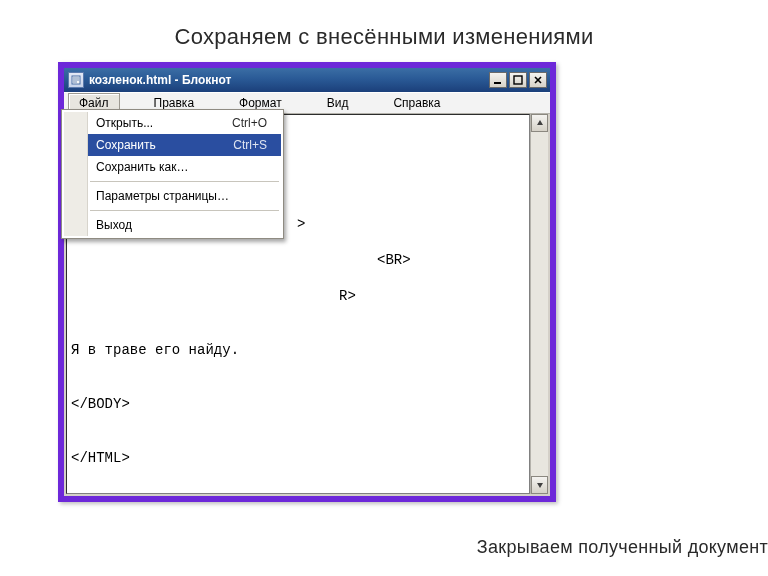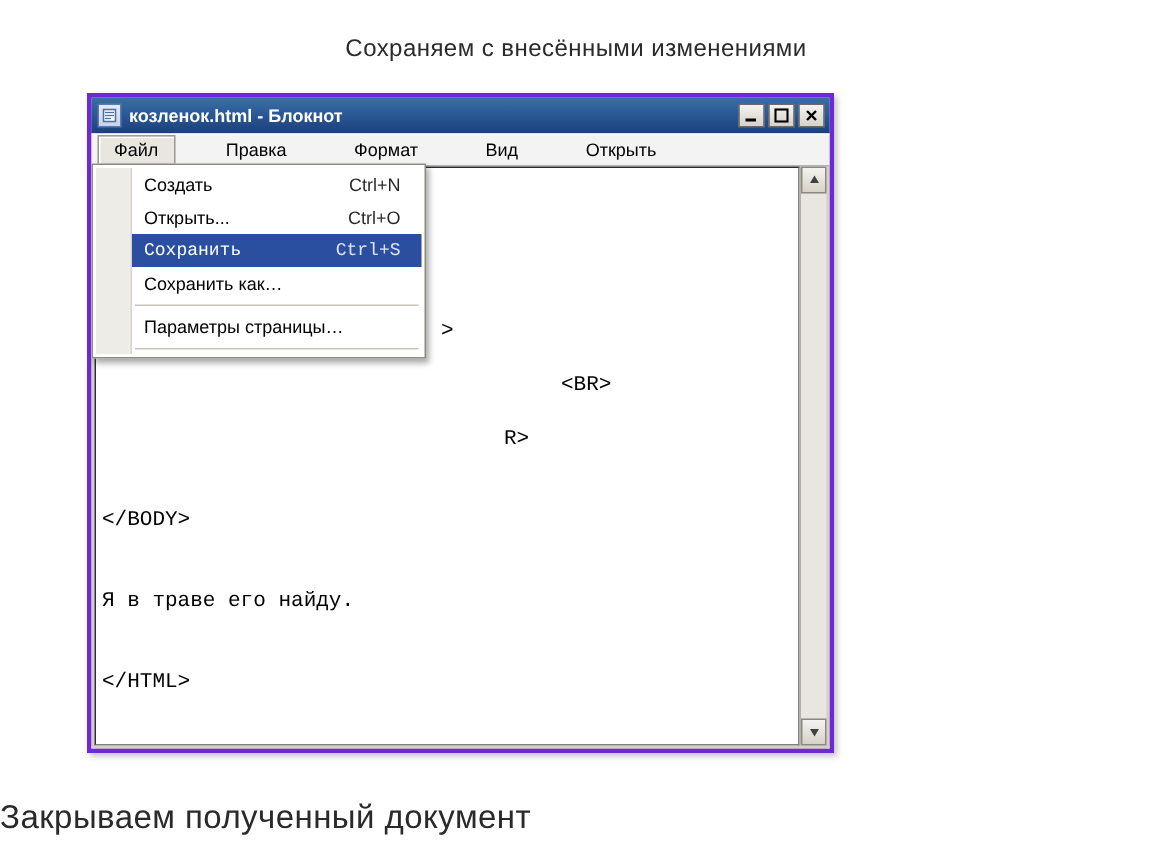--- a/index.html
+++ b/index.html
@@ -5,44 +5,44 @@
     * { margin: 0; padding: 0; box-sizing: border-box; }
     body {
       width: 768px;
       height: 576px;
       background: #ffffff;
       font-family: Arial, sans-serif;
       position: relative;
       overflow: hidden;
     }
     .slide-caption-top {
-      font-size: 16px;
+      font-size: 22px;
       color: #2a2a2a;
       text-align: center;
       width: 100%;
       padding-top: 24px;
       letter-spacing: 0.3px;
     }
     .slide-caption-bottom {
-      font-size: 22px;
+      font-size: 18px;
       color: #2a2a2a;
       position: absolute;
       left: 0; right: 0;
-      text-align: left;
+      text-align: right;
       bottom: 18px;
       letter-spacing: 0.3px;
     }
     
     .window {
       position: absolute;
       left: 58px;
       top: 62px;
       width: 498px;
       height: 440px;
-      border: 3px solid #6d28d9;
+      border: 6px solid #6d28d9;
       box-shadow: 2px 2px 4px rgba(0,0,0,.25);
       background: #d4d0c8; 
       display: flex;
       flex-direction: column;
     }
     .titlebar {
       height: 24px;
       background: linear-gradient(180deg,
                   #3b6ea5 0%, #2a5a96 45%, #1b3f7a 100%);
       display: flex;
@@ -168,21 +168,20 @@
       height: 22px;
       display: flex;
       align-items: center;
       padding: 0 14px 0 8px;
     }
     .dropdown li .label { flex:1; }
     .dropdown li .shortcut { color: inherit; opacity:.85; }
     .dropdown li.highlight {
       background: #2a4ea0;
       color: #fff;
-      font-family: Liberation Mono, monospace;
     }
     .dropdown li.separator {
       height: 1px;
       padding: 0;
       margin: 3px 2px;
       background: #c8c5bc;
     }
   </style>
 </head>
 <body>
@@ -217,33 +216,33 @@
           <line x1="8" y1="2" x2="2" y2="8" stroke="#000" stroke-width="1.6"></line>
         </svg>
     </span>
   </div>
 
   <div class="menubar">
     <span class="menu-item active">Файл</span>
     <span class="menu-item">Правка</span>
     <span class="menu-item">Формат</span>
     <span class="menu-item">Вид</span>
-    <span class="menu-item">Открыть</span>
+    <span class="menu-item">Справка</span>
   </div>
 
   <div class="client-wrap">
     <div class="client-area">
       
       <div style="position:absolute; left:230px; top:100px;">&gt;</div>
       <div style="position:absolute; left:310px; top:136px;">&lt;BR&gt;</div>
       <div style="position:absolute; left:272px; top:172px;">R&gt;</div>
       
       <div style="position:absolute; left:4px; top:190px;">
+        <div>Я в траве его найду.</div>
         <div>&lt;/BODY&gt;</div>
-        <div>Я в траве его найду.</div>
         <div>&lt;/HTML&gt;</div>
       </div>
     </div>
     <div class="scrollbar-v">
       <div class="arrow">
           <svg viewBox="0 0 8 8">
             <polygon points="4,1 7,6 1,6"></polygon>
           </svg>
         </div>
       <div class="track"></div>
@@ -253,37 +252,37 @@
           </svg>
         </div>
     </div>
   </div>
 </div>
 
 <div class="dropdown">
   <div class="gutter"></div>
   <ul>
     <li>
-      <span class="label">Создать</span>
-      <span class="shortcut">Ctrl+N</span>
-    </li>
-    <li>
       <span class="label">Открыть...</span>
       <span class="shortcut">Ctrl+O</span>
     </li>
     <li class="highlight">
       <span class="label">Сохранить</span>
       <span class="shortcut">Ctrl+S</span>
     </li>
     <li>
       <span class="label">Сохранить как…</span>
       <span class="shortcut"></span>
     </li>
     <li class="separator"></li>
     <li>
       <span class="label">Параметры страницы…</span>
       <span class="shortcut"></span>
     </li>
     <li class="separator"></li>
+    <li>
+      <span class="label">Выход</span>
+      <span class="shortcut"></span>
+    </li>
   </ul>
 </div>
 
 <div class="slide-caption-bottom">Закрываем полученный документ</div>
 
 </body></html>

